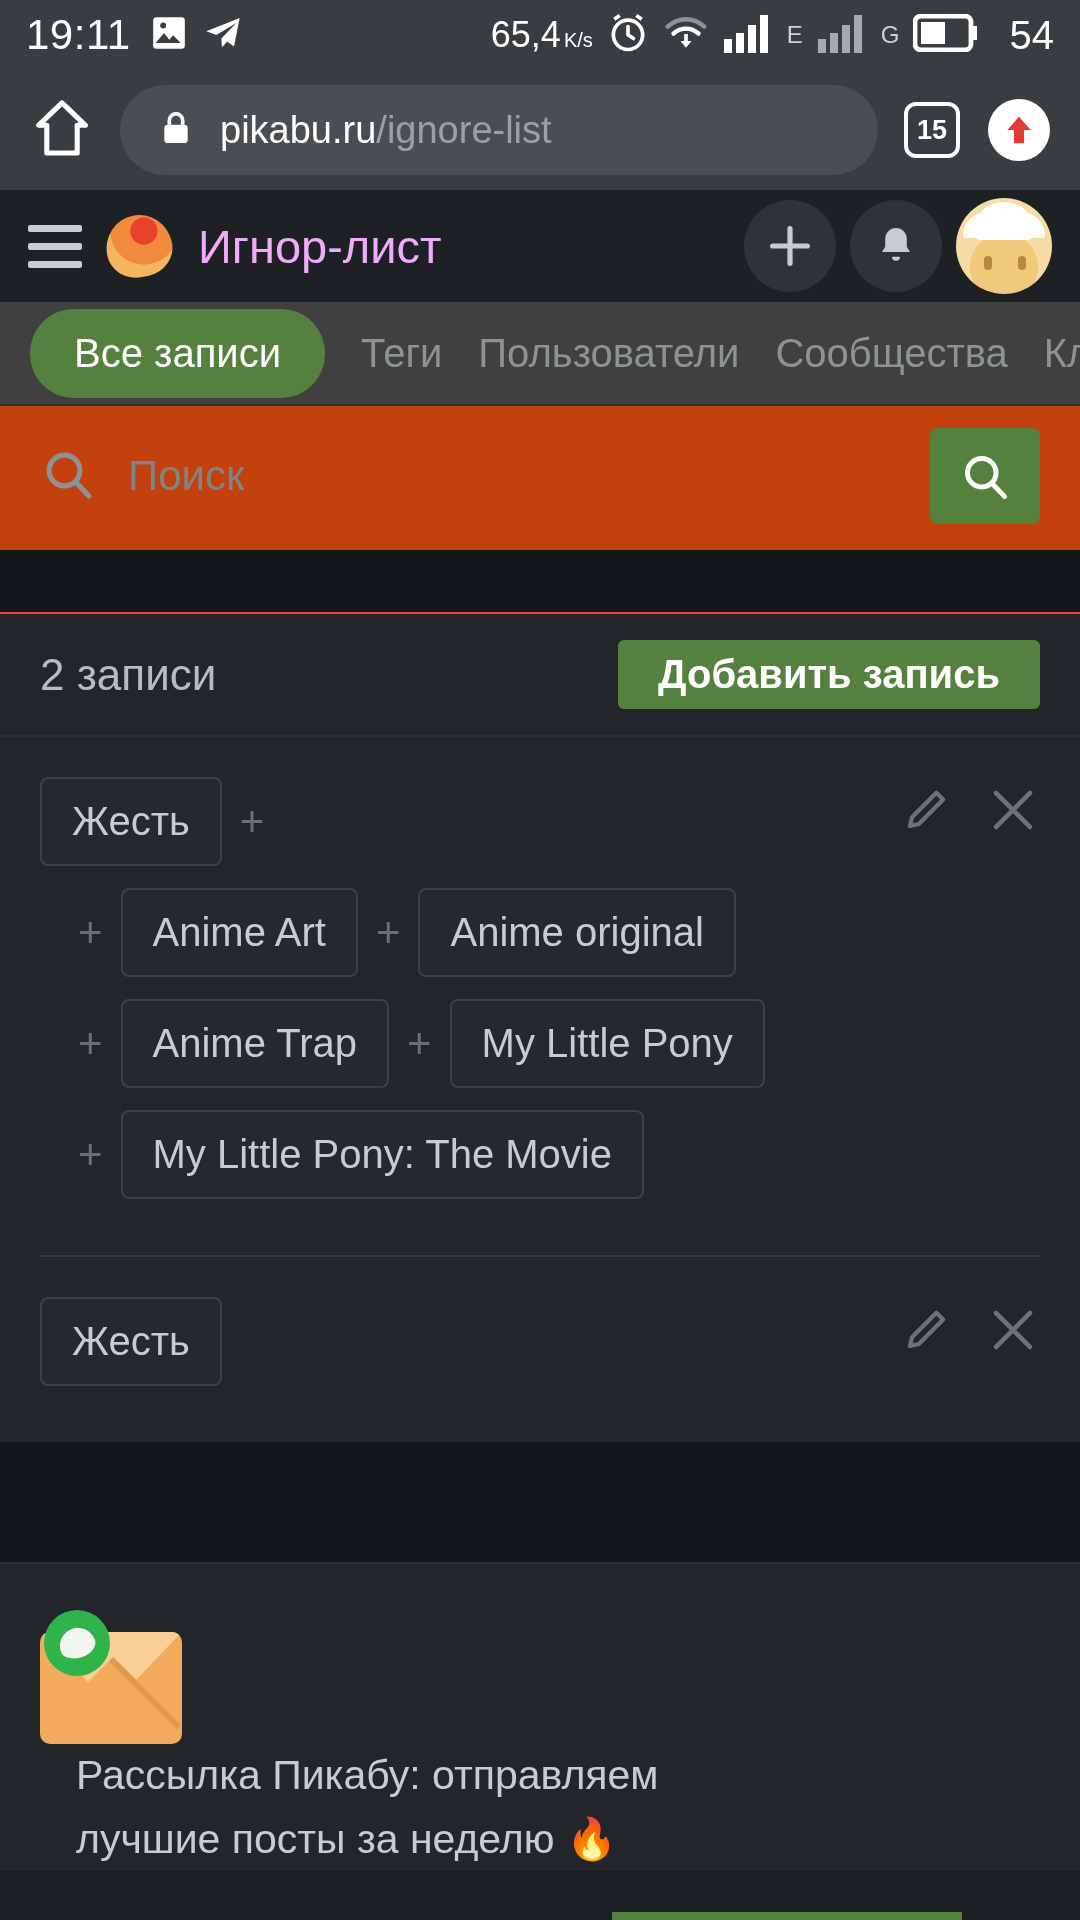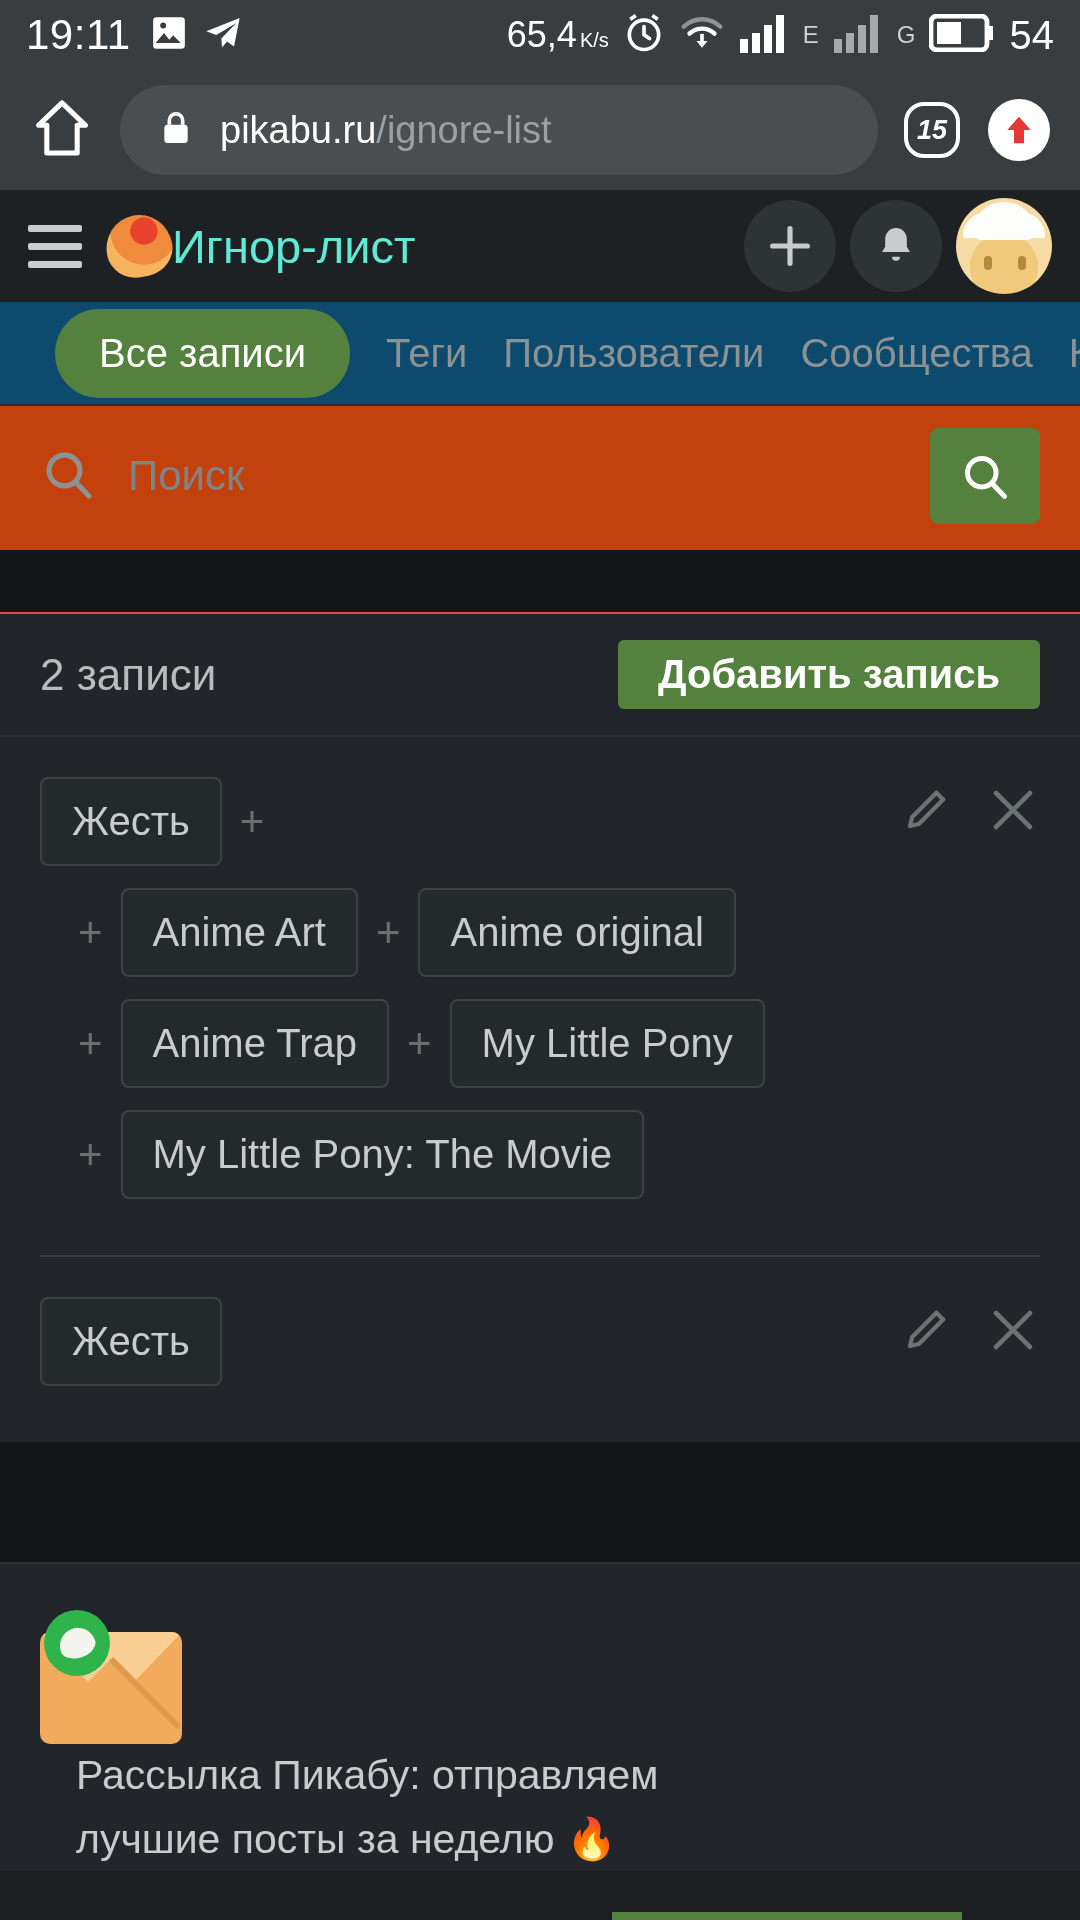--- a/index.html
+++ b/index.html
@@ -16,21 +16,21 @@
     background: #3a3d40;
     display: flex; align-items: center;
     padding: 0 26px;
     color: #fff;
   }
   .sb-clock { font-size: 42px; letter-spacing: 0.5px; }
   .sb-left-icons { display: flex; align-items: center; gap: 14px; margin-left: 18px; }
   .sb-right { margin-left: auto; display: flex; align-items: center; gap: 13px; }
   .sb-speed { font-size: 36px; display: flex; align-items: baseline; }
   .sb-speed .unit { font-size: 20px; margin-left: 3px; }
-  .sb-batt-num { font-size: 40px; margin-left: 4px; }
+  .sb-batt-num { font-size: 40px; margin-left: 20px; }
   .icon-sq { display: inline-block; }
 
   
   .browserbar {
     height: 120px; width: 100%;
     background: #3a3d40;
     display: flex; align-items: center;
     padding: 0 30px;
   }
   .urlpill {
@@ -42,25 +42,24 @@
     padding: 0 36px;
     min-width: 0;
   }
   .url-text {
     font-size: 38px; color: #ffffff; margin-left: 24px;
     white-space: nowrap; overflow: hidden; text-overflow: ellipsis;
   }
   .url-text .path { color: #9aa0a4; }
   .tabcount {
     width: 56px; height: 56px;
-    border: 4px solid #fff; border-radius: 20px;
+    border: 4px solid #fff; border-radius: 12px;
     color: #fff; font-size: 27px;
     display: flex; align-items: center; justify-content: center;
     font-weight: 600;
-    font-style: italic;
   }
   .upbtn {
     width: 62px; height: 62px; border-radius: 50%;
     background: #fff; margin-left: 28px;
     display: flex; align-items: center; justify-content: center;
   }
 
   
   .appheader {
     height: 112px; width: 100%;
@@ -70,21 +69,21 @@
   }
   .burger { width: 54px; display: flex; flex-direction: column; gap: 11px; }
   .burger span { display: block; height: 7px; background: #c9ccce; border-radius: 2px; }
   .logo {
     width: 66px; height: 62px; margin-left: 24px;
     border-radius: 50% 50% 45% 45% / 55% 55% 45% 45%;
     background: radial-gradient(circle at 62% 28%, #e8412c 0 22%, #f08a3c 23% 55%, #f7b45e 56% 80%, #e8783a 81% 100%);
     transform: rotate(-12deg);
   }
   .apptitle {
-    font-size: 47px; color: #5eead4; 
+    font-size: 47px; color: #f0abfc; margin-left: 26px;
     white-space: nowrap;
   }
   .hdr-actions { margin-left: auto; display: flex; align-items: center; gap: 14px; }
   .circbtn {
     width: 92px; height: 92px; border-radius: 50%;
     background: #2e3336;
     display: flex; align-items: center; justify-content: center;
     color: #c9ccce;
   }
   .avatar {
@@ -100,23 +99,23 @@
   }
   .avatar .eye {
     position: absolute; top: 58px; width: 8px; height: 14px;
     background: #b58a3e; border-radius: 4px;
   }
   .avatar .eye.l { left: 28px; }
   .avatar .eye.r { left: 62px; }
 
   
   .tabsbar {
-    height: 102px; background: #0c4a6e;
-    display: flex; align-items: center;
-    padding: 0 55px; gap: 36px;
+    height: 102px; background: #404040;
+    display: flex; align-items: center;
+    padding: 0 30px; gap: 36px;
     overflow: hidden; white-space: nowrap;
   }
   .tab {
     font-size: 40px; color: #8d9295; flex: none;
   }
   .tab.active {
     background: #55813f; color: #ffffff;
     border-radius: 44px; padding: 22px 44px;
   }
 

